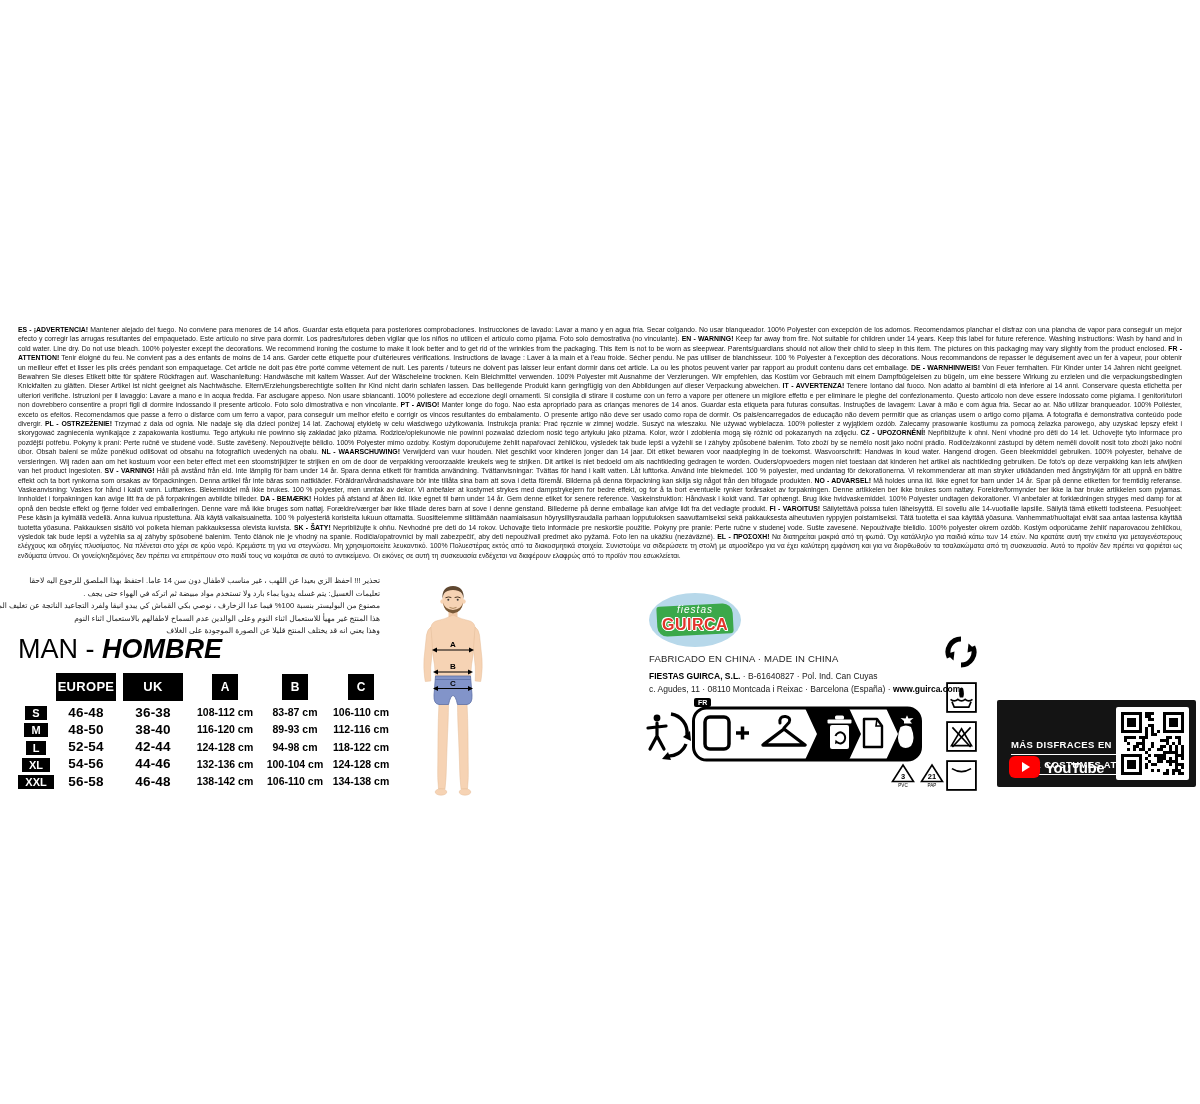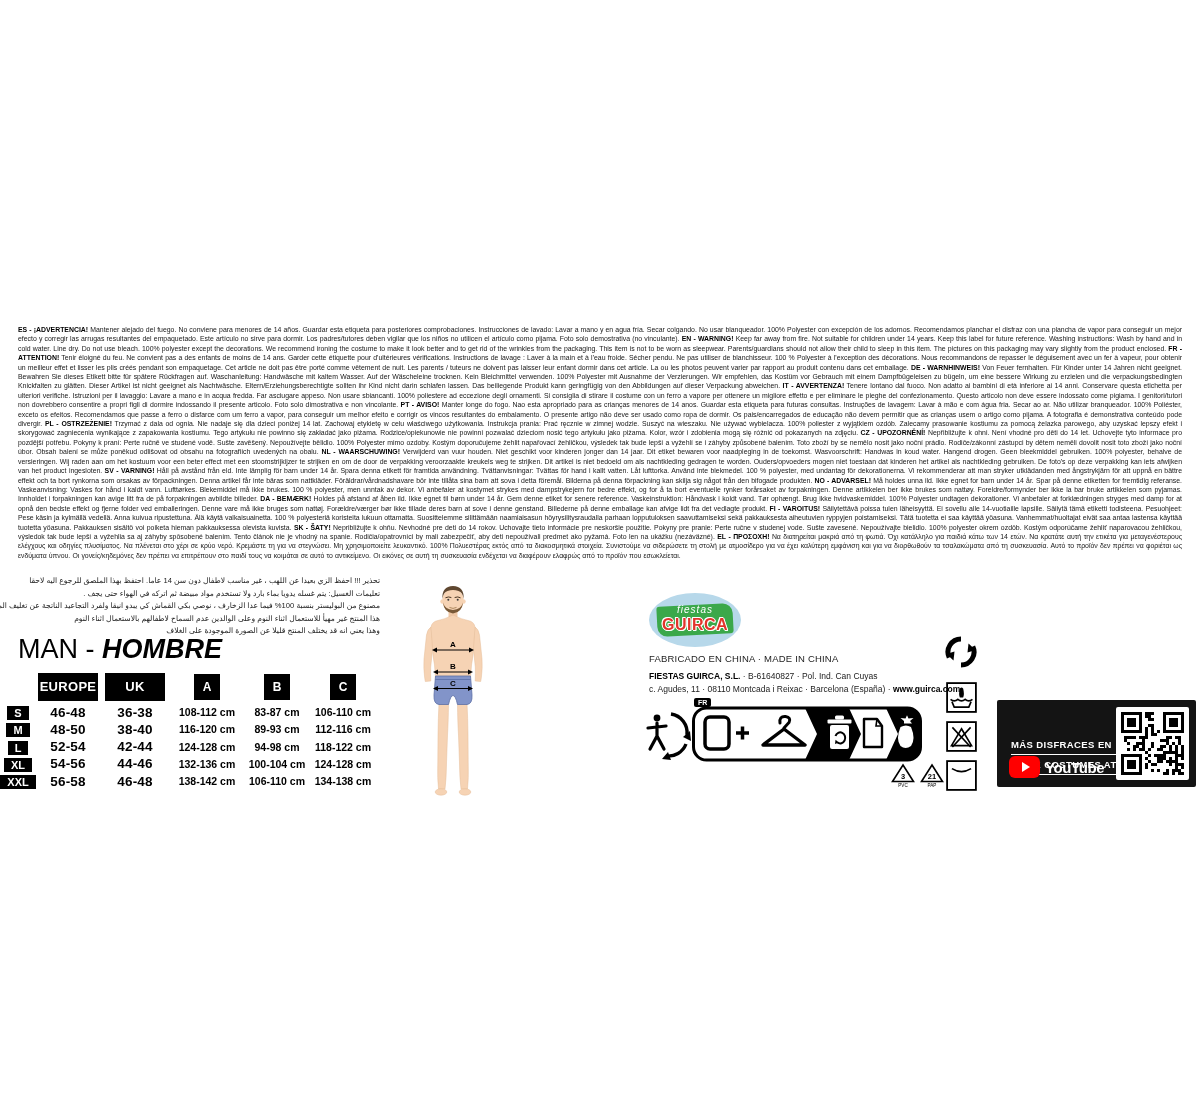--- a/index.html
+++ b/index.html
@@ -13,21 +13,21 @@
   .warnings b{color:#000;}
 
   
   .arabic{position:absolute;left:60px;top:575px;width:320px;direction:rtl;
           text-align:right;font-size:7.6px;line-height:12.6px;color:#222;}
   .arabic div{white-space:nowrap;padding-left:32px;}
 
   
   .size-title{position:absolute;left:18px;top:634px;font-size:27px;color:#000;}
   .size-title b{font-weight:bold;font-style:italic;}
-  .size-table{position:absolute;left:0;top:670px;}
+  .size-table{position:absolute;left:18px;top:670px;}
   .grid-row{display:grid;grid-template-columns:36px 64px 70px 74px 66px 66px;
             align-items:center;justify-items:center;}
   .hrow{height:33px;}
   .trow{height:17.3px;}
   .hbox{background:#000;color:#fff;font-weight:bold;display:flex;
         align-items:center;justify-content:center;}
   .hbox.wide{width:60px;height:28px;font-size:13px;letter-spacing:0.3px;}
   .hbox.sq{width:26px;height:26px;font-size:12px;}
   .sizebox{background:#000;color:#fff;font-weight:bold;font-size:11px;
            line-height:14px;padding:0 7px;display:inline-block;}

